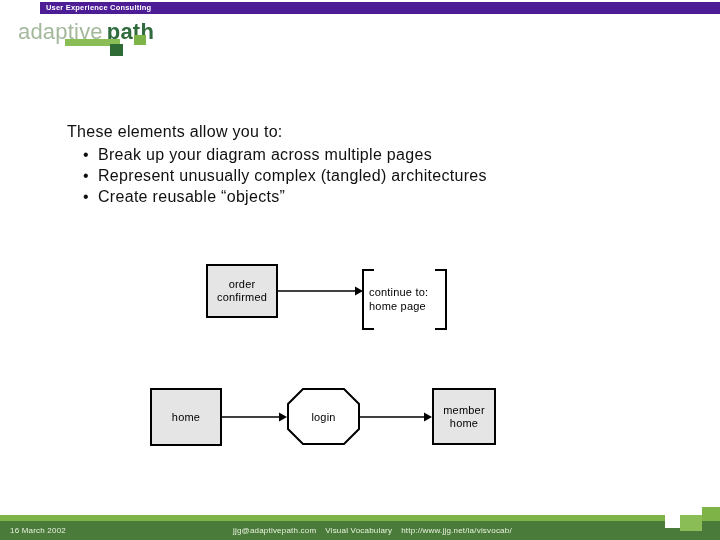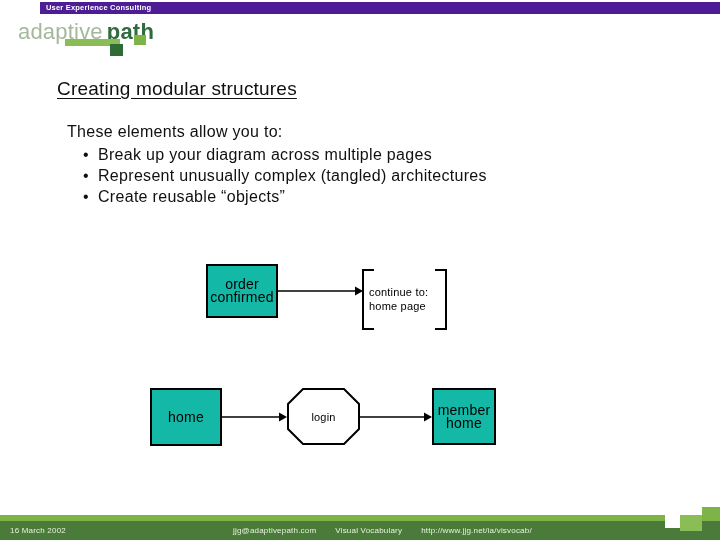--- a/index.html
+++ b/index.html
@@ -28,23 +28,23 @@
     position:absolute;left:57px;top:78px;font-size:19px;color:#101010;
     text-decoration:underline;text-underline-offset:3px;letter-spacing:.2px;
   }
   .intro{position:absolute;left:67px;top:123px;font-size:16px;color:#101010;letter-spacing:.3px;}
   .bullets{position:absolute;left:57px;top:144px;margin:0;padding:0;list-style:none;font-size:16px;color:#101010;letter-spacing:.3px;}
   .bullets li{position:relative;padding-left:41px;height:21px;line-height:21px;white-space:nowrap;}
   .bullets .marker{position:absolute;left:26px;top:0;}
   
   .diagram *{box-sizing:border-box;}
   .node-box{
-    position:absolute;border:2px solid #000;background:#14b8a6;
+    position:absolute;border:2px solid #000;background:#e5e5e5;
     display:flex;align-items:center;justify-content:center;text-align:center;
-    font-size:14px;line-height:13px;color:#000;white-space:pre-line;letter-spacing:.2px;
+    font-size:11px;line-height:13px;color:#000;white-space:pre-line;letter-spacing:.2px;
   }
   .box-order {left:206px;top:264px;width:72px;height:54px;}
   .box-home  {left:150px;top:388px;width:72px;height:58px;}
   .box-member{left:432px;top:388px;width:64px;height:57px;}
   .arrow{position:absolute;display:block;}
   .bracket-group{position:absolute;left:362px;top:269px;width:85px;height:61px;}
   .bracket{position:absolute;top:0;bottom:0;width:12px;}
   .bracket.left {left:0;border-left:2px solid #000;border-top:2px solid #000;border-bottom:2px solid #000;}
   .bracket.right{right:0;border-right:2px solid #000;border-top:2px solid #000;border-bottom:2px solid #000;}
   .bracket-label{
@@ -58,40 +58,39 @@
     font-size:11px;color:#000;letter-spacing:.2px;
   }
   
   .footer-strip{position:absolute;left:0;top:515px;width:720px;height:6px;background:#7EB347;}
   .footer-bar{position:absolute;left:0;top:521px;width:720px;height:19px;background:#4B7B3B;}
   .fpx-notch{left:665px;top:515px;width:15px;height:13px;background:#ffffff;}
   .fpx-light{left:680px;top:515px;width:22px;height:16px;background:#8BBD56;}
   .fpx-mid  {left:702px;top:507px;width:18px;height:14px;background:#7EB347;}
   .footer-text{position:absolute;font-size:8px;color:#E9F3DE;letter-spacing:.2px;white-space:nowrap;}
   .f-date{left:10px;top:526px;}
-  .f-center{left:233px;top:526px;display:flex;gap:19px;}
+  .f-center{left:233px;top:526px;display:flex;gap:9px;}
   .f-page{right:8px;top:555px;font-size:9px;font-weight:bold;color:#D2E8AC;}
 </style>
 </head>
 <body>
 
 <div class="stage">
 
   <div class="top-bar">
     <span>User Experience Consulting</span>
   </div>
 
   <div class="logo">
     <span class="w1">adaptive</span><span class="w2">path</span>
   </div>
   <div class="px px-bar"></div>
   <div class="px px-dark"></div>
   <div class="px px-mid"></div>
 
-  <div class="title">Creating modular structures</div>
   <div class="intro">These elements allow you to:</div>
 
   <ul class="bullets">
     <li>
       <span class="marker">•</span>
       <span>Break up your diagram across multiple pages</span>
     </li>
     <li>
       <span class="marker">•</span>
       <span>Represent unusually complex (tangled) architectures</span>

